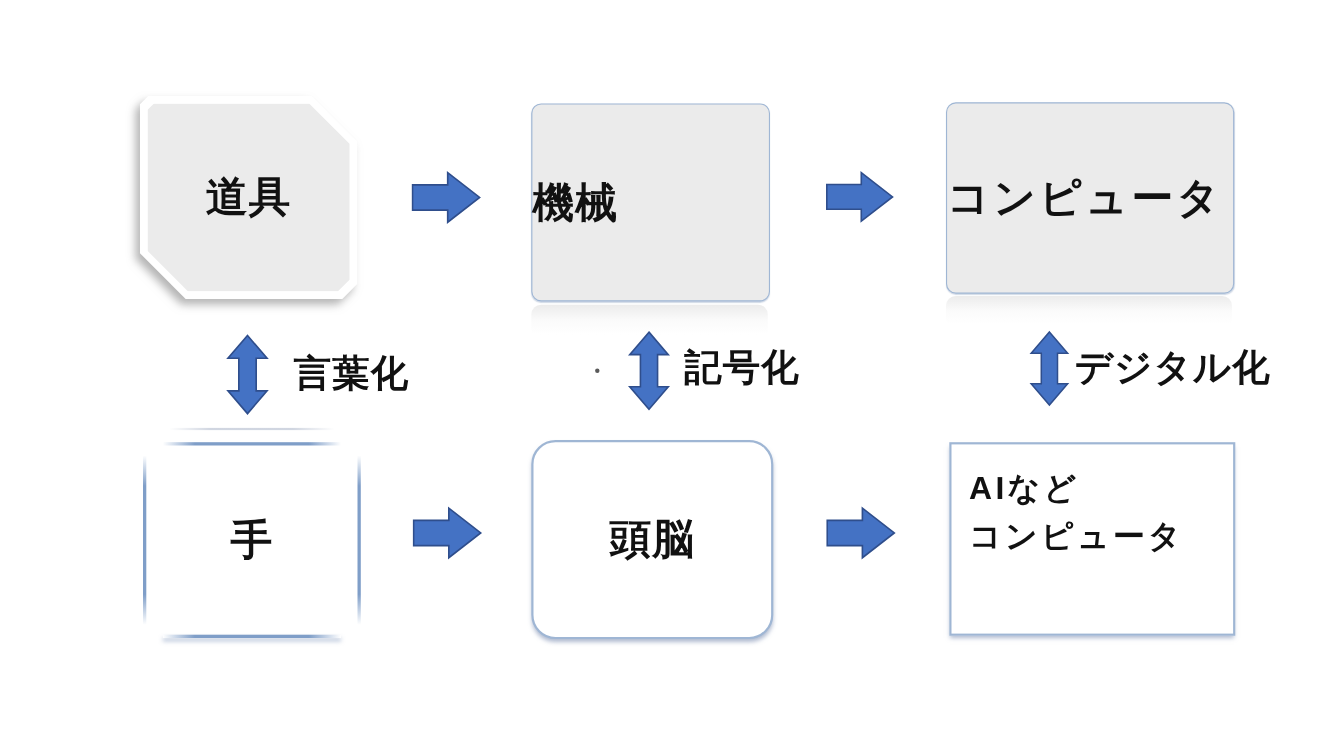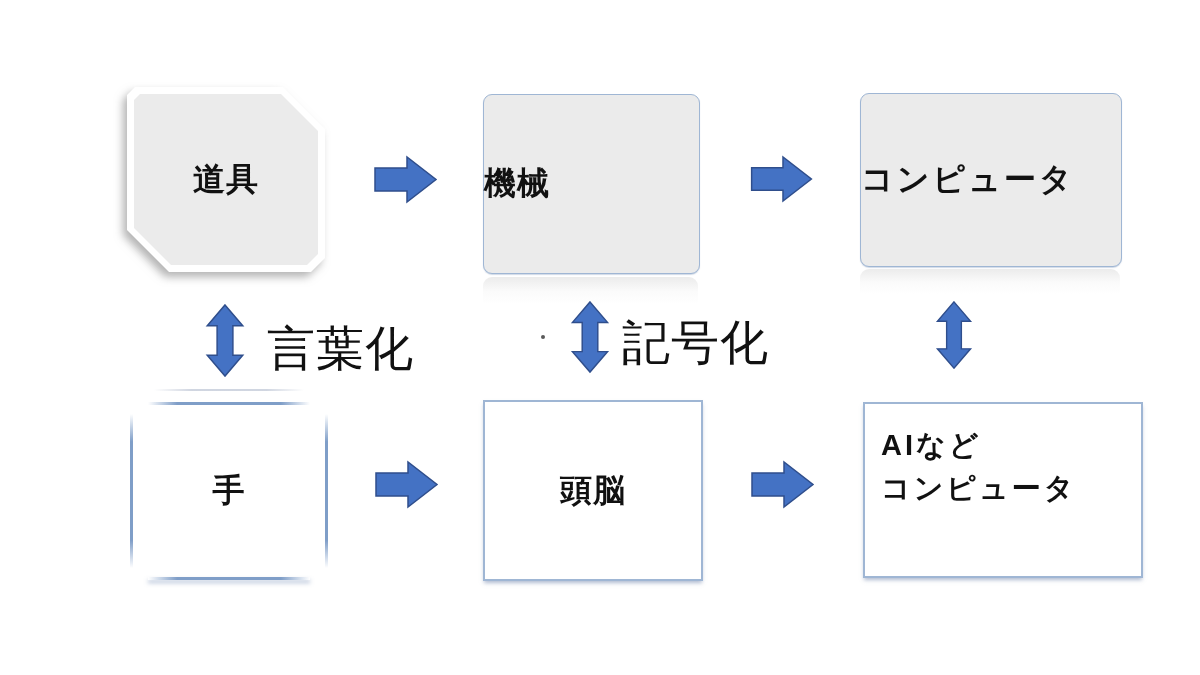--- a/index.html
+++ b/index.html
@@ -13,21 +13,21 @@
     width: 1200px;
     height: 675px;
     background: var(--bg, #ffffff);
     overflow: hidden;
   }
   .abs { position: absolute; }
 
   
   .box-label {
     font-weight: 700;
-    font-size: 32px;
+    font-size: 38px;
     color: var(--text, #111);
     letter-spacing: 1px;
     white-space: nowrap;
   }
 
   
   .snip-wrap {
     left: 127px; top: 87px; width: 198px; height: 185px;
     filter: drop-shadow(-4px 5px 4px rgba(105,105,105,0.5));
   }
@@ -109,22 +109,22 @@
   
   .harrow polygon, .varrow polygon {
     fill: var(--arrow-fill, #4472c4);
     stroke: var(--arrow-stroke, #2f4e8c);
     stroke-width: 1.5;
     stroke-linejoin: miter;
   }
 
   
   .tlabel {
-    font-weight: 400;
-    font-size: 48px;
+    font-weight: 700;
+    font-size: 34px;
     color: var(--text, #111);
     letter-spacing: 1px;
     white-space: nowrap;
   }
 
   .stray-dot {
     width: 4px; height: 4px; border-radius: 50%;
     background: #5a5a5a;
   }
 </style>
@@ -166,40 +166,41 @@
   <div class="abs stray-dot" style="left:541px; top:335px;"></div>
 
   <svg class="abs varrow" style="left:570px; top:300px;" width="40" height="74" viewBox="0 0 40 76">
     <polygon points="20,2 38,23 28,23 28,53 38,53 20,74 2,53 12,53 12,23 2,23"></polygon>
   </svg>
   <span class="abs tlabel" style="left:622px; top:311px;">記号化</span>
 
   <svg class="abs varrow" style="left:935px; top:300px;" width="38" height="70" viewBox="0 0 40 76">
     <polygon points="20,2 38,23 28,23 28,53 38,53 20,74 2,53 12,53 12,23 2,23"></polygon>
   </svg>
+  <span class="abs tlabel" style="left:977px; top:311px;">デジタル化</span>
 
   <div class="abs hand-box" style="left:130px; top:402px; width:198px; height:178px;">
     <div class="hb-edge hb-echo"></div>
     <div class="hb-edge hb-top"></div>
     <div class="hb-edge hb-bottom"></div>
     <div class="hb-edge hb-left"></div>
     <div class="hb-edge hb-right"></div>
     <span class="box-label">手</span>
   </div>
 
   <svg class="abs harrow" style="left:375px; top:460px;" width="64" height="49" viewBox="0 0 64 49">
     <polygon points="1,13 33,13 33,2 62,24.5 33,47 33,36 1,36"></polygon>
   </svg>
 
-  <div class="abs white-sq" style="left:483px; top:400px; width:216px; height:177px;">
+  <div class="abs white-sq" style="left:483px; top:400px; width:216px; height:177px;border-radius:22px;">
     <span class="box-label">頭脳</span>
   </div>
 
   <svg class="abs harrow" style="left:751px; top:458px;" width="64" height="53" viewBox="0 0 64 49">
     <polygon points="1,13 33,13 33,2 62,24.5 33,47 33,36 1,36"></polygon>
   </svg>
 
-  <div class="abs ai-box" style="left:863px; top:402px; width:280px; height:176px;">
+  <div class="abs ai-box" style="left:863px; top:402px; width:260px; height:176px;">
     <div class="ai-line">AIなど</div>
     <div class="ai-line">コンピュータ</div>
   </div>
 
 </div>
 
 </body></html>

